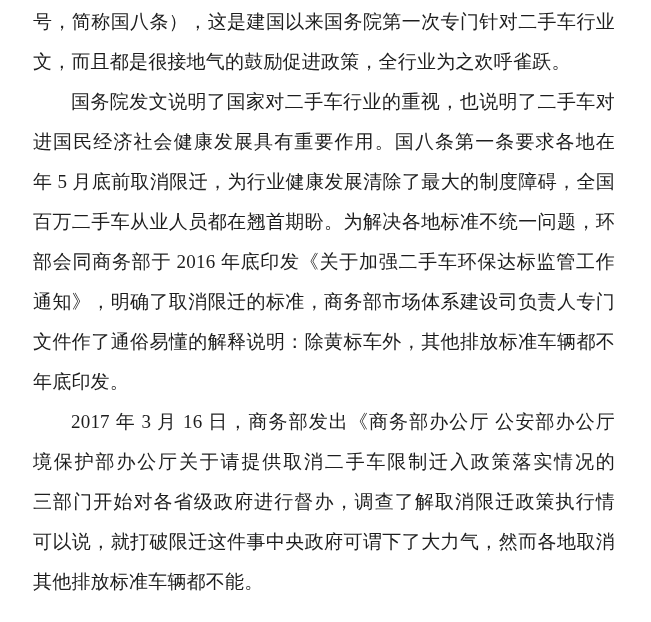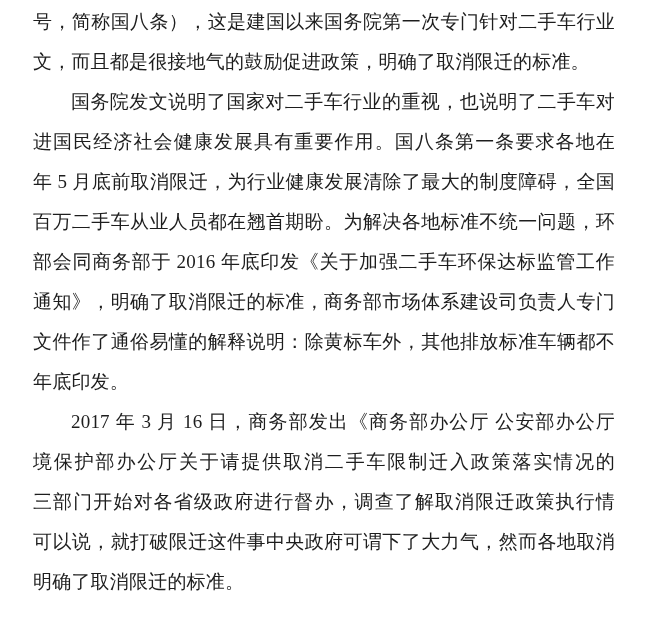--- a/index.html
+++ b/index.html
@@ -44,36 +44,36 @@
   }
 </style>
 </head>
 <body>
 
 <div class="page">
   <div class="text-block">
 
     <div class="para">
       <div class="line">号，简称国八条），这是建国以来国务院第一次专门针对二手车行业发</div>
-      <div class="line end">文，而且都是很接地气的鼓励促进政策，明确了取消限迁的标准。</div>
+      <div class="line end">文，而且都是很接地气的鼓励促进政策，全行业为之欢呼雀跃。</div>
     </div>
 
     <div class="para">
       <div class="line indent">国务院发文说明了国家对二手车行业的重视，也说明了二手车对促</div>
       <div class="line">进国民经济社会健康发展具有重要作用。国八条第一条要求各地在 2016</div>
       <div class="line">年 5 月底前取消限迁，为行业健康发展清除了最大的制度障碍，全国上</div>
       <div class="line">百万二手车从业人员都在翘首期盼。为解决各地标准不统一问题，环保</div>
       <div class="line">部会同商务部于 2016 年底印发《关于加强二手车环保达标监管工作的</div>
       <div class="line">通知》，明确了取消限迁的标准，商务部市场体系建设司负责人专门就</div>
       <div class="line">文件作了通俗易懂的解释说明：除黄标车外，其他排放标准车辆都不能</div>
       <div class="line end">年底印发。</div>
     </div>
 
     <div class="para">
       <div class="line indent">2017 年 3 月 16 日，商务部发出《商务部办公厅 公安部办公厅 环</div>
       <div class="line">境保护部办公厅关于请提供取消二手车限制迁入政策落实情况的函》，</div>
       <div class="line">三部门开始对各省级政府进行督办，调查了解取消限迁政策执行情况。</div>
       <div class="line">可以说，就打破限迁这件事中央政府可谓下了大力气，然而各地取消限</div>
-      <div class="line end">明确了取消限迁的标准。</div>
+      <div class="line end">其他排放标准车辆都不能。</div>
     </div>
 
   </div>
 </div>
 
 </body></html>

